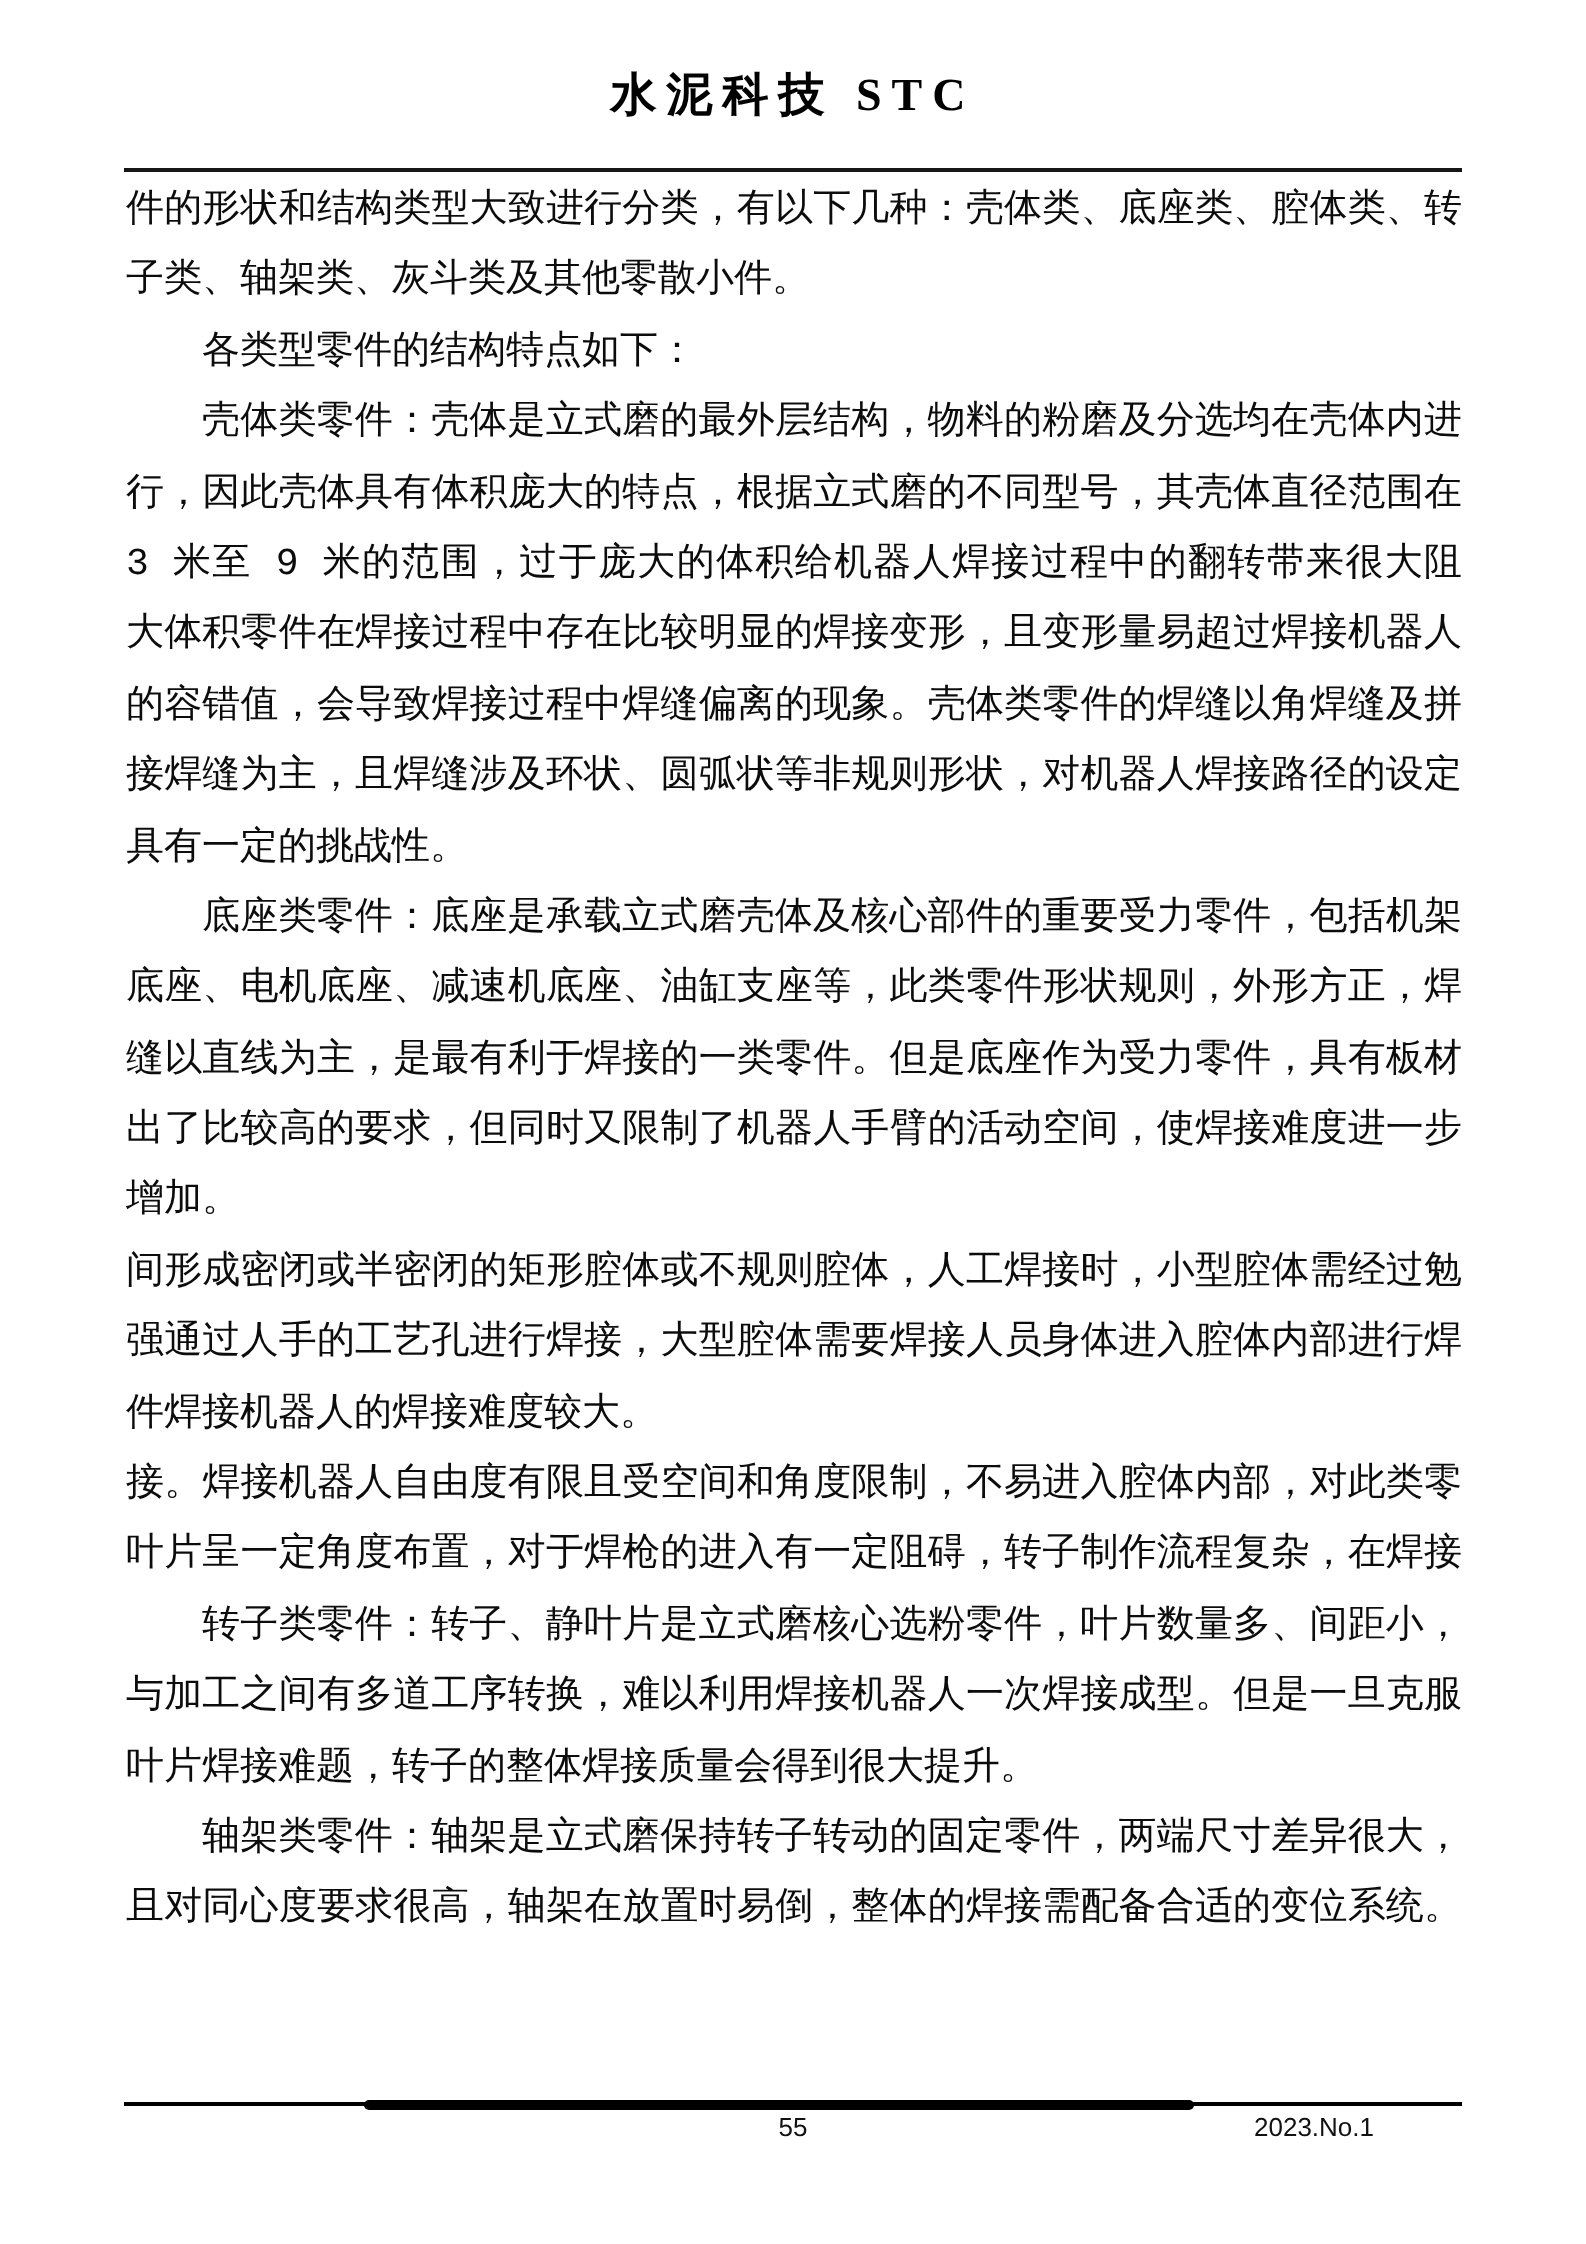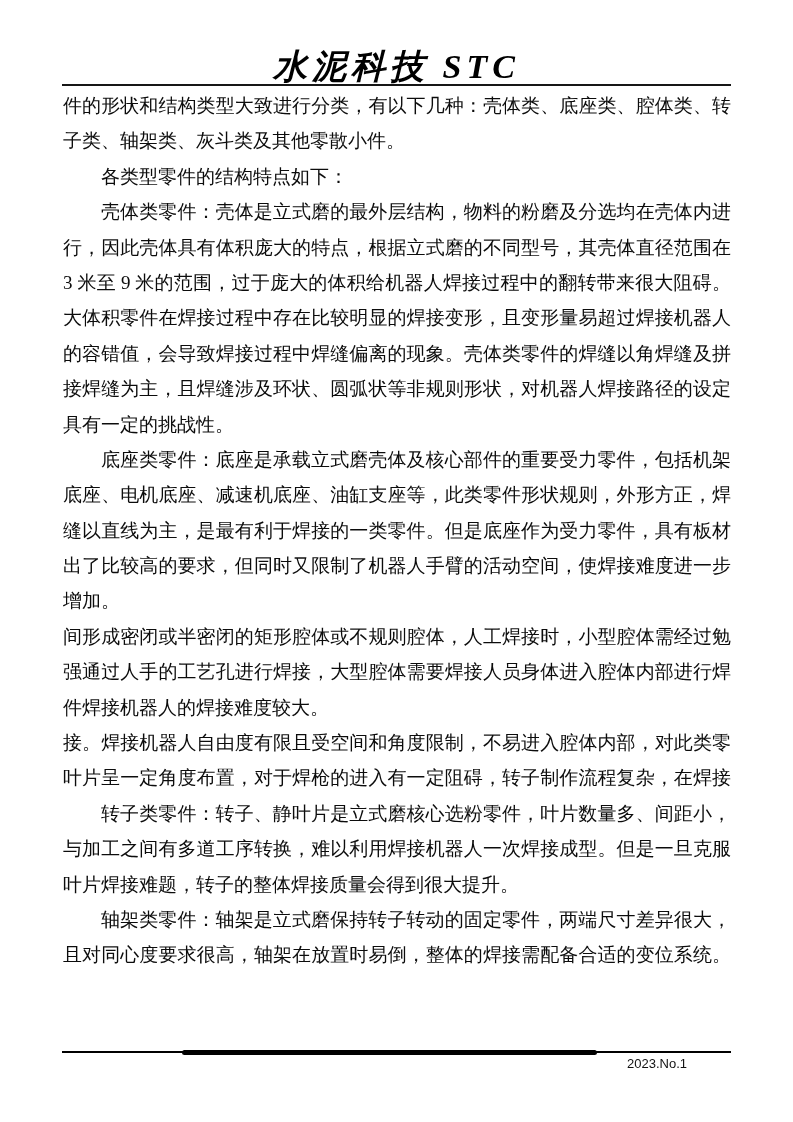--- a/index.html
+++ b/index.html
@@ -8,46 +8,46 @@
     position: relative;
     width: 793px;
     height: 1122px;
     background: #ffffff;
     overflow: hidden;
     font-family: "Liberation Serif", "DejaVu Serif", serif;
     color: #0c0c0c;
   }
   .doc-title {
     position: absolute;
-    top: 44px;
+    top: 32px;
     left: 0;
     width: 100%;
     text-align: center;
     font-family: "Liberation Serif", "DejaVu Serif", serif;
-    font-style: italic;
     font-weight: 700;
-    font-size: 34px;
+    font-size: 23px;
     letter-spacing: 5px;
     color: #000000;
   }
   .header-rule {
     position: absolute;
     left: 62px;
     top: 84px;
     width: 669px;
     height: 2px;
     background: #161616;
   }
   .body-text {
     position: absolute;
     left: 63px;
     top: 88px;
     width: 668px;
     font-size: 19px;
     line-height: 35.4px;
+    font-family: Liberation Mono, monospace;
   }
   .line {
     height: 35.4px;
     overflow: hidden;
     text-align: justify;
     text-align-last: left;
     word-break: break-all;
   }
   .line.j { text-align-last: justify; }
   .line.ind { text-indent: 38px; }
@@ -119,15 +119,16 @@
     <div class="line j ind">转子类零件：转子、静叶片是立式磨核心选粉零件，叶片数量多、间距小，</div>
     <div class="line j">与加工之间有多道工序转换，难以利用焊接机器人一次焊接成型。但是一旦克服</div>
     <div class="line">叶片焊接难题，转子的整体焊接质量会得到很大提升。</div>
     <div class="line j ind">轴架类零件：轴架是立式磨保持转子转动的固定零件，两端尺寸差异很大，</div>
     <div class="line j">且对同心度要求很高，轴架在放置时易倒，整体的焊接需配备合适的变位系统。</div>
   </div>
 
   <div class="footer-rule">
     <div class="bulge"></div>
   </div>
+  <div class="footer-page">55</div>
   <div class="footer-issue">2023.No.1</div>
 
 </div>
 
 </body></html>

